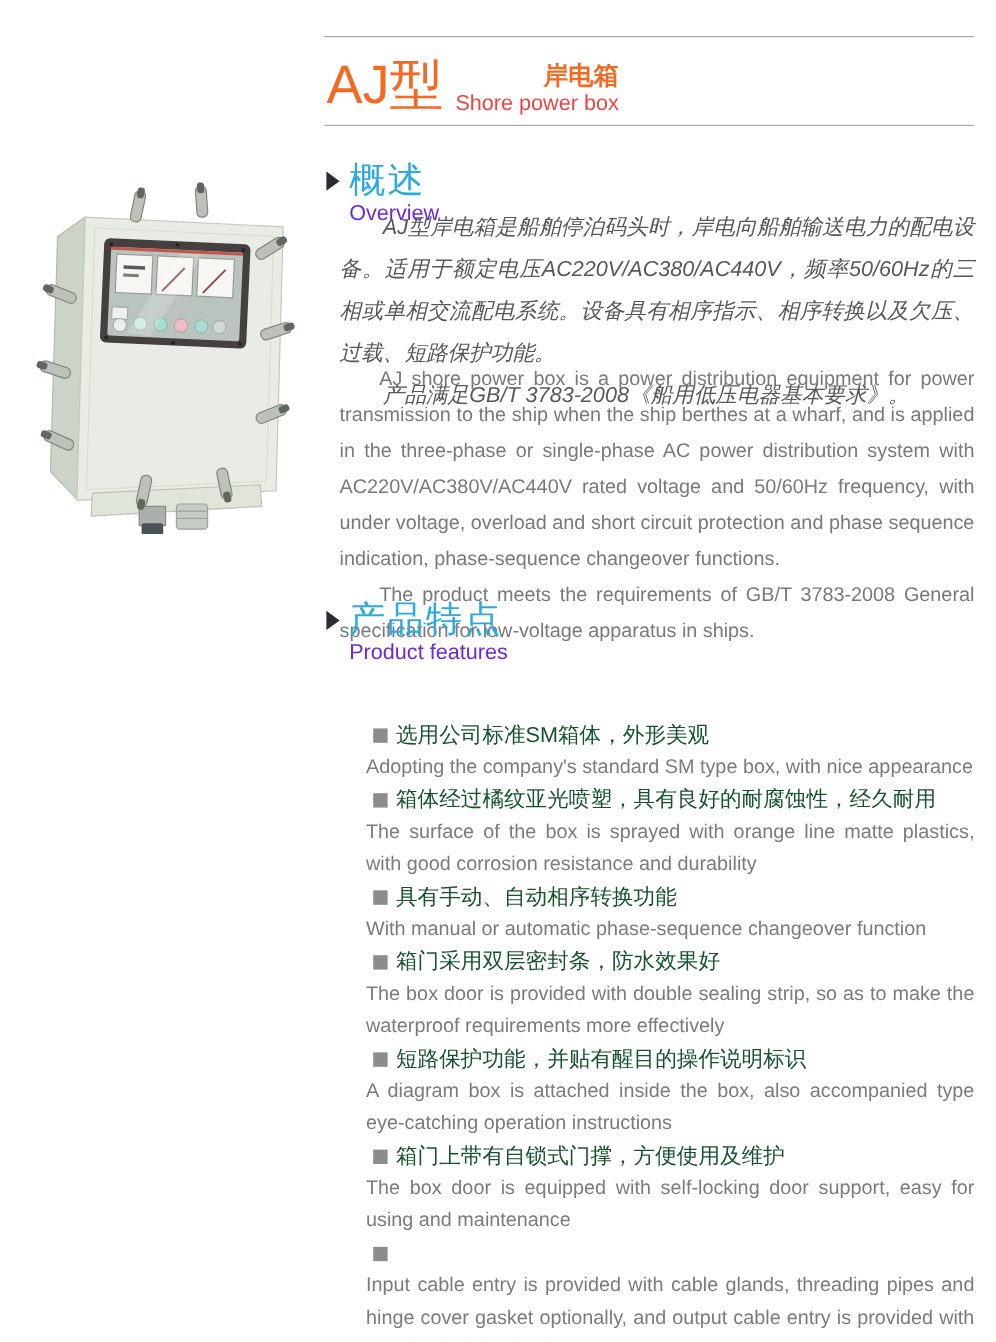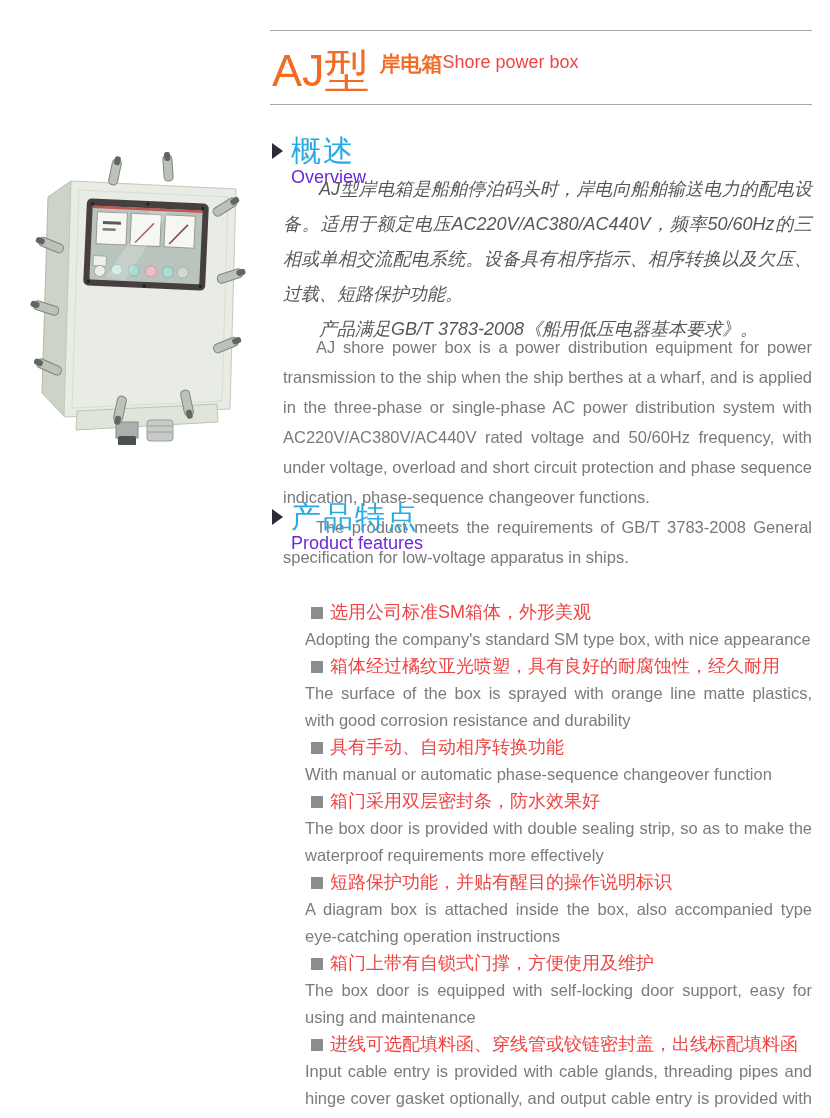--- a/index.html
+++ b/index.html
@@ -8,45 +8,45 @@
     font-family:"Liberation Sans",sans-serif;overflow:hidden;
     -webkit-font-smoothing:antialiased;
   }
   .rule{position:absolute;left:270px;width:542px;height:1px;background:#a9a9a9;}
   #rule-top{top:30px;}
   #rule-mid{top:104px;}
 
   
   .title-block{position:absolute;left:272px;top:46px;display:flex;align-items:flex-start;}
   .model{font-size:45px;line-height:50px;color:#f26b24;letter-spacing:0px;font-weight:400;}
-  .names{display:flex;margin-left:10px;margin-top:6px;}
+  .names{display:flex;flex-direction:column;margin-left:10px;margin-top:6px;text-align:right;}
   .name-zh{font-size:21px;line-height:24px;font-weight:bold;color:#f26b24;}
   .name-en{font-size:18px;line-height:21px;color:#ef4444;}
 
   
   .sec-head{position:absolute;left:272px;display:flex;}
   #overview-head{top:134px;justify-content:space-between;}
   #features-head{top:500px;}
   .tri{width:0;height:0;border-left:11px solid #2c2c34;border-top:8px solid transparent;
        border-bottom:8px solid transparent;margin-top:9px;}
   .sec-titles{display:flex;flex-direction:column;margin-left:8px;}
   .sec-zh{font-size:30px;line-height:33px;color:#29abe2;letter-spacing:2px;}
   .sec-en{font-size:18px;line-height:20px;color:#6d28d9;}
 
   
   .zh-body{position:absolute;left:283px;top:172px;width:529px;font-size:18px;
            line-height:35px;color:#565759;text-align:justify;}
   .zh-body p{margin:0;text-indent:2em;font-style:italic;}
   .en-body{position:absolute;left:283px;top:301px;width:529px;font-size:16.5px;
-           line-height:30px;color:#77797c;text-align:justify;margin-top:31px;}
+           line-height:30px;color:#77797c;text-align:justify;}
   .en-body p{margin:0;text-indent:2em;}
 
   
   .features{position:absolute;left:283px;top:599px;width:529px;}
-  .f-zh{font-size:18px;line-height:27px;color:#ef4444;padding-left:28px;}
+  .f-zh{font-size:18px;line-height:27px;color:#14532d;padding-left:28px;}
   .sq{display:inline-block;width:12px;height:12px;background:#8a8c8e;margin-right:7px;
       position:relative;top:1px;}
   .f-en{font-size:16.5px;line-height:27px;color:#797b7e;text-align:justify;margin-left:22px;}
 
   
   .product-photo{position:absolute;left:15px;top:145px;width:240px;height:300px;margin:0;}
 </style>
 </head>
 <body>
 
@@ -184,18 +184,18 @@
         <div class="f-zh"><span class="sq"></span><span>短路保护功能，并贴有醒目的操作说明标识</span></div>
         <div class="f-en">A diagram box is attached inside the box, also accompanied type eye-catching operation instructions</div>
       </div>
 
       <div class="feature">
         <div class="f-zh"><span class="sq"></span><span>箱门上带有自锁式门撑，方便使用及维护</span></div>
         <div class="f-en">The box door is equipped with self-locking door support, easy for using and maintenance</div>
       </div>
 
       <div class="feature">
-        <div class="f-zh"><span class="sq"></span><span>进线可选配填料函、穿线管或铰链密封盖，出线标配填料函</span></div>
+        <div class="f-zh"><span class="sq"></span></div>
         <div class="f-en">Input cable entry is provided with cable glands, threading pipes and hinge cover gasket optionally, and output cable entry is provided with standard cable glands</div>
       </div>
     </div>
 
 </div>
 
 </body></html>

